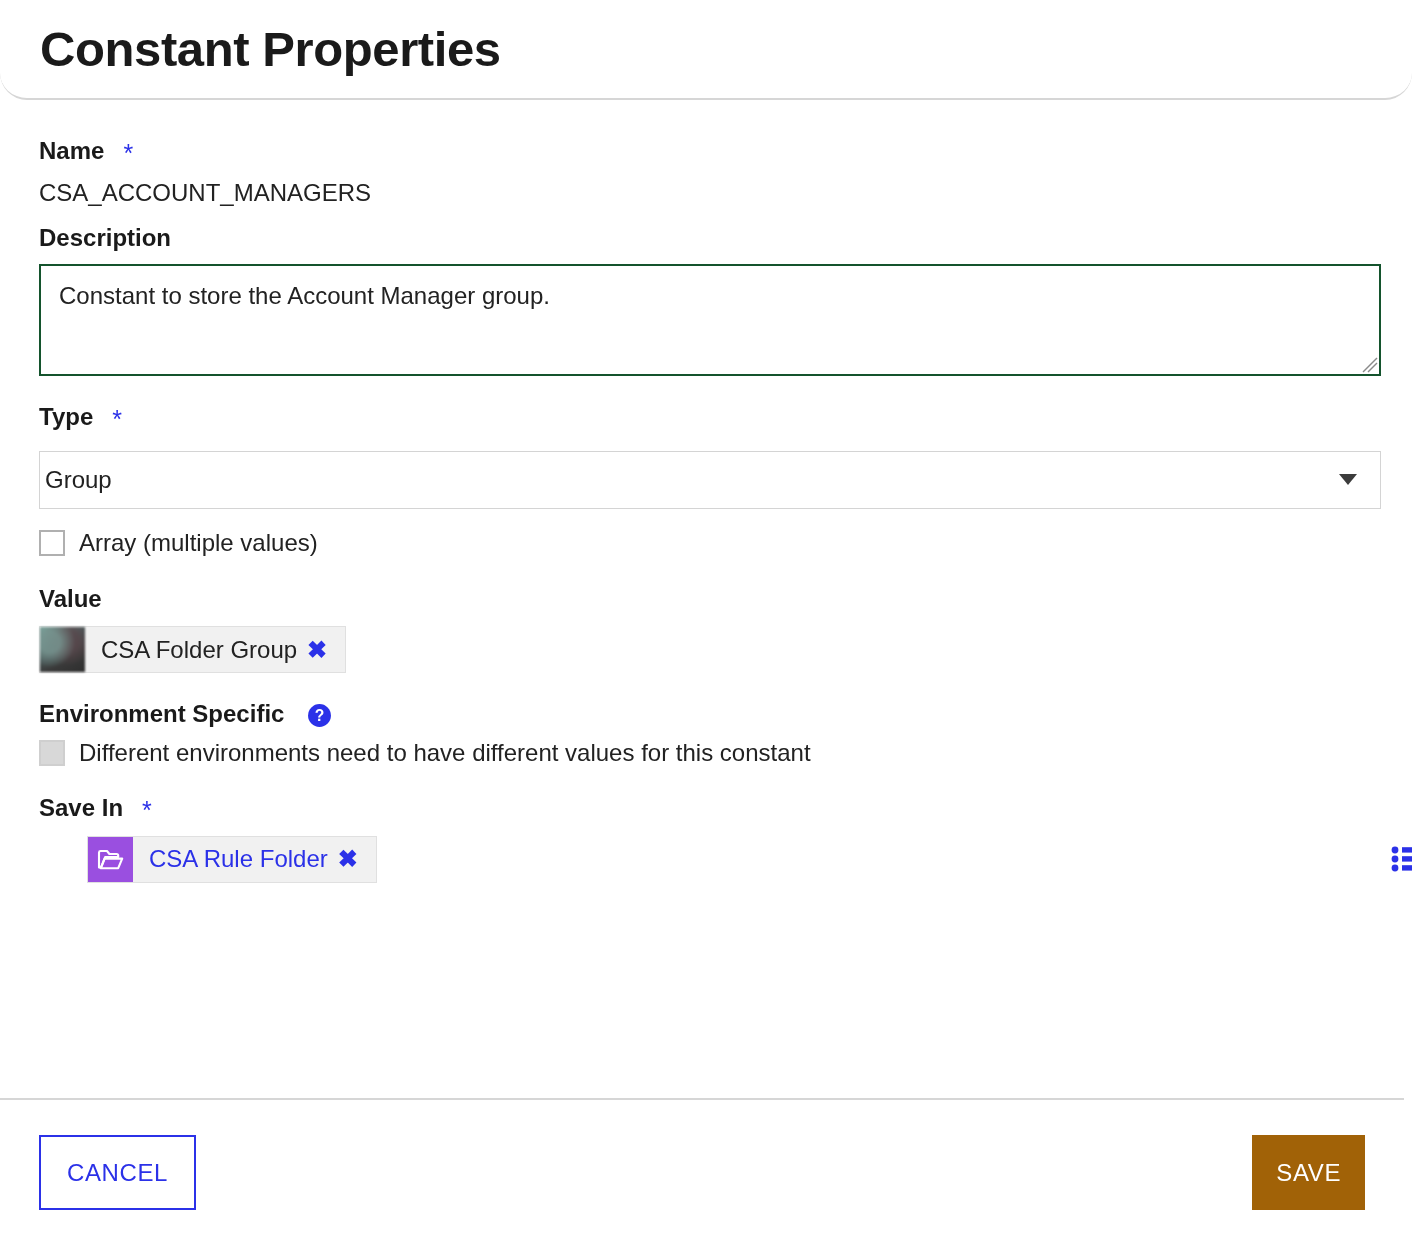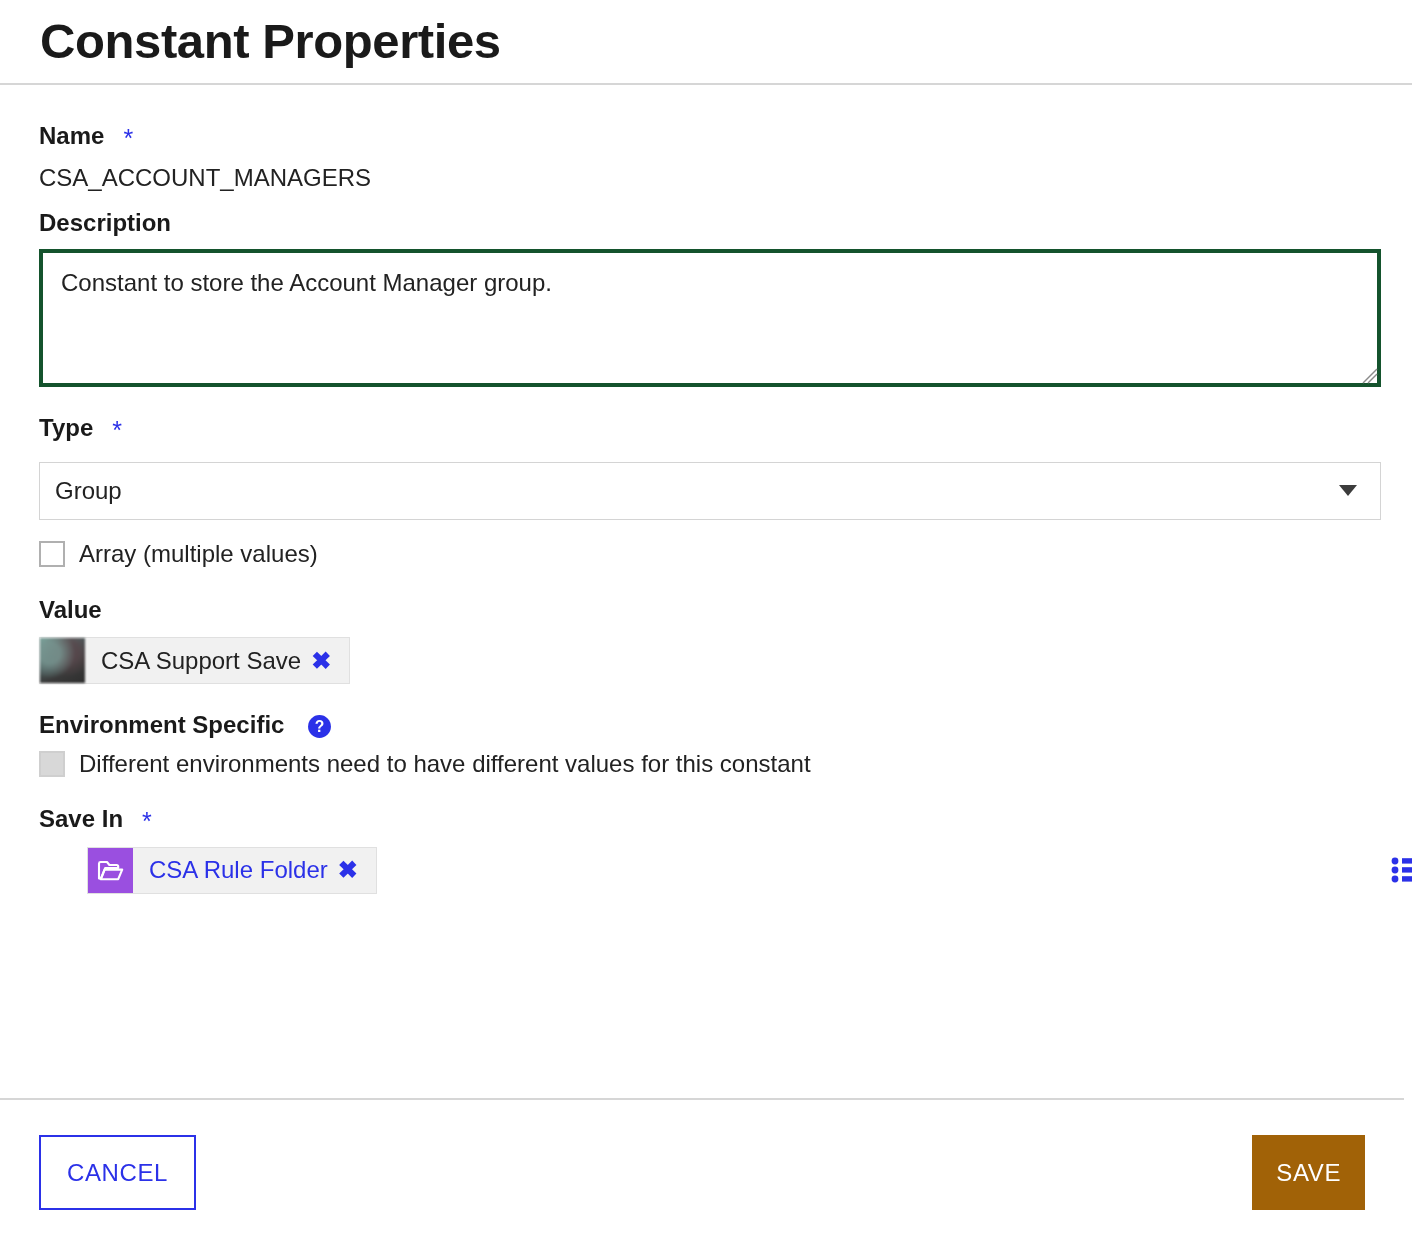--- a/index.html
+++ b/index.html
@@ -12,26 +12,27 @@
     height: 1244px;
     background: #ffffff;
     font-family: "Liberation Sans", sans-serif;
     color: #212121;
     overflow: hidden;
     position: relative;
   }
 
   
   .dialog-header {
-    height: 85px;
+    height: 100px;
     box-sizing: border-box;
     display: flex;
     align-items: center;
     padding: 0 40px;
     border-bottom: 2px solid #d6d6d6;
+    border-radius: 27px;
   }
   .dialog-title {
     font-size: 49px;
     font-weight: bold;
     letter-spacing: -0.4px;
     color: #1a1a1a;
     line-height: 1;
     margin: 0;
   }
 
@@ -66,23 +67,23 @@
     margin-top: 16px;
     line-height: 1.1;
   }
 
   
   .desc-wrap {
     margin-top: 13px;
   }
   .desc-box {
     width: 1342px;
-    height: 138px;
-    box-sizing: border-box;
-    border: 4px solid #14532d;
+    height: 112px;
+    box-sizing: border-box;
+    border: 2px solid #14532d;
     background: #fff;
     font-family: "Liberation Sans", sans-serif;
     font-size: 24px;
     color: #222;
     padding: 16px 18px;
     resize: none;
     outline: none;
     line-height: 1.2;
     display: block;
     position: relative;
@@ -101,21 +102,21 @@
   .type-wrap { margin-top: 20px; }
   .select-box {
     width: 1342px;
     height: 58px;
     box-sizing: border-box;
     border: 1px solid #d4d4d4;
     background: #fff;
     display: flex;
     align-items: center;
     justify-content: space-between;
-    padding: 0 19px 0 15px;
+    padding: 0 19px 0 5px;
     font-size: 24px;
     color: #222;
   }
   .select-caret {
     width: 0; height: 0;
     border-left: 9px solid transparent;
     border-right: 9px solid transparent;
     border-top: 11px solid #3c3c3c;
     margin-right: 4px;
   }
@@ -311,21 +312,21 @@
     </div>
   </div>
 
   <div class="sec-value">
     <div class="field-label">
       <span>Value</span>
     </div>
     <div class="chip-row">
       <div class="chip">
         <span class="chip-thumb"></span>
-        <span class="chip-text dark">CSA Support Save</span>
+        <span class="chip-text dark">CSA Folder Group</span>
         <span class="chip-x">✖</span>
       </div>
     </div>
   </div>
 
   <div class="sec-env">
     <div class="field-label">
       <span>Environment Specific</span>
       <svg class="help-icon" viewBox="0 0 24 24">
         <circle cx="12" cy="12" r="11" fill="#2b31e8"></circle>

